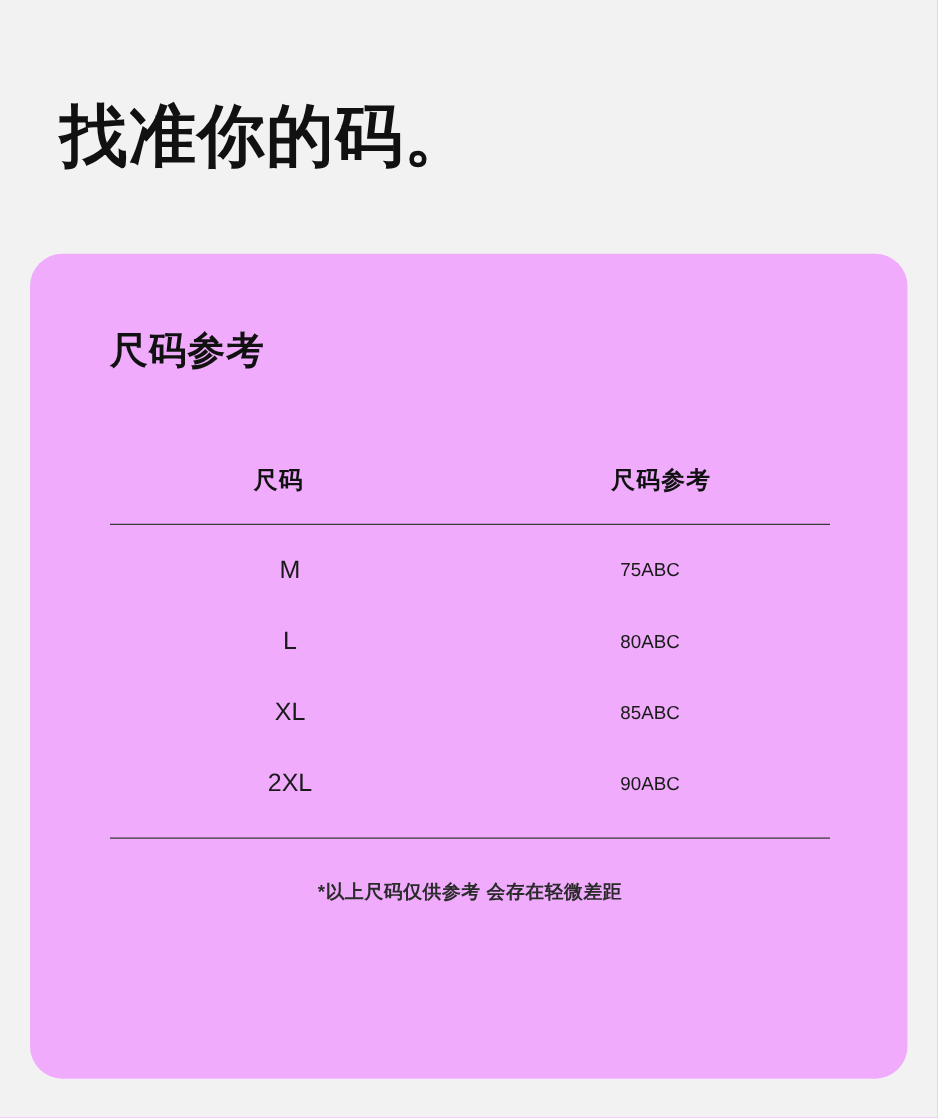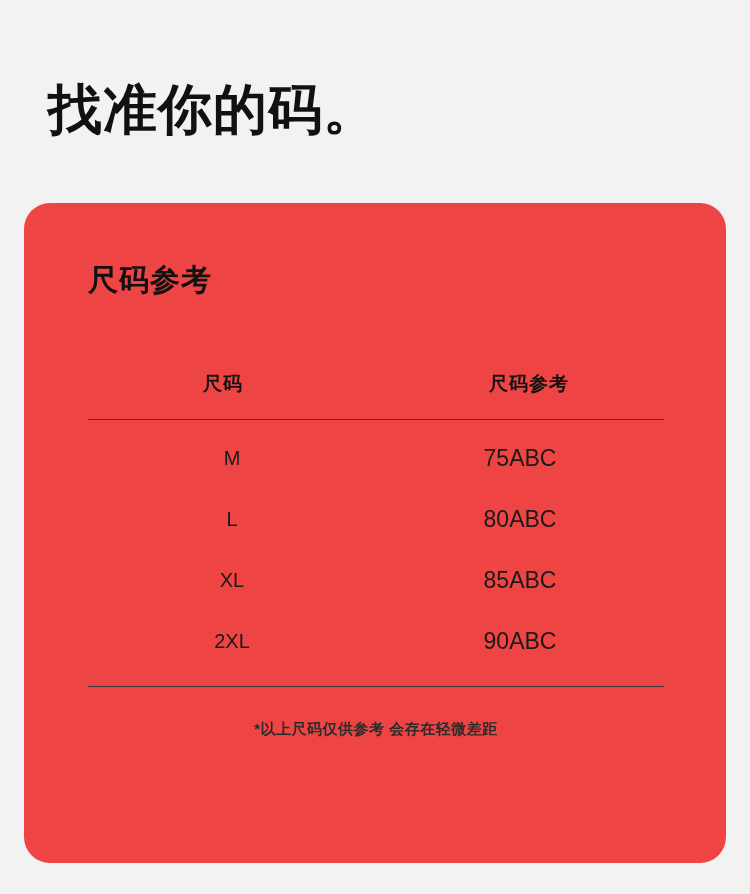--- a/index.html
+++ b/index.html
@@ -29,21 +29,21 @@
     color: #111111;
     line-height: 1.15;
     white-space: nowrap;
   }
   .card {
     position: absolute;
     left: 24px;
     top: 203px;
     width: 702px;
     height: 660px;
-    background: #ef4444;
+    background: #f0abfc;
     border-radius: 26px;
   }
   .card-title {
     position: absolute;
     left: 64px;
     top: 57px;
     font-size: 30px;
     font-weight: bold;
     color: #111111;
     letter-spacing: 1px;
@@ -77,21 +77,21 @@
     padding-top: 8px;
   }
   .tr {
     display: flex;
     width: 100%;
     align-items: center;
   }
   .td {
     flex: 1 1 50%;
     text-align: center;
-    font-size: 23px;
+    font-size: 15px;
     color: #1a1a1a;
     padding: 17px 0;
   }
   .td.size {
     font-size: 20px;
   }
   .rule-bottom {
     margin-top: 14px;
   }
   .note {

